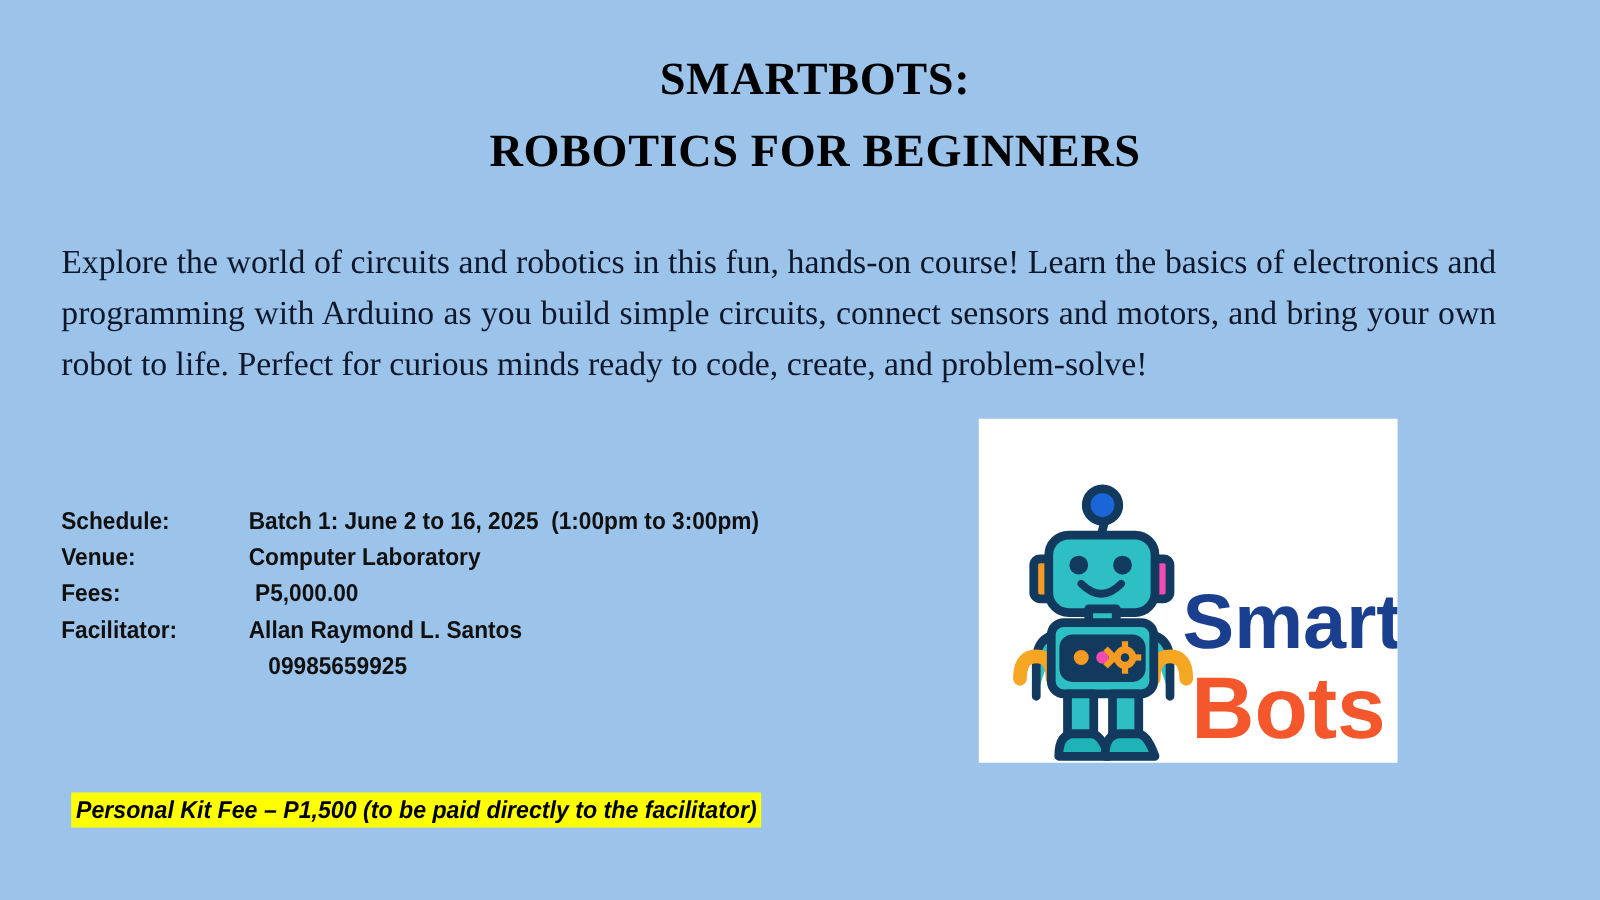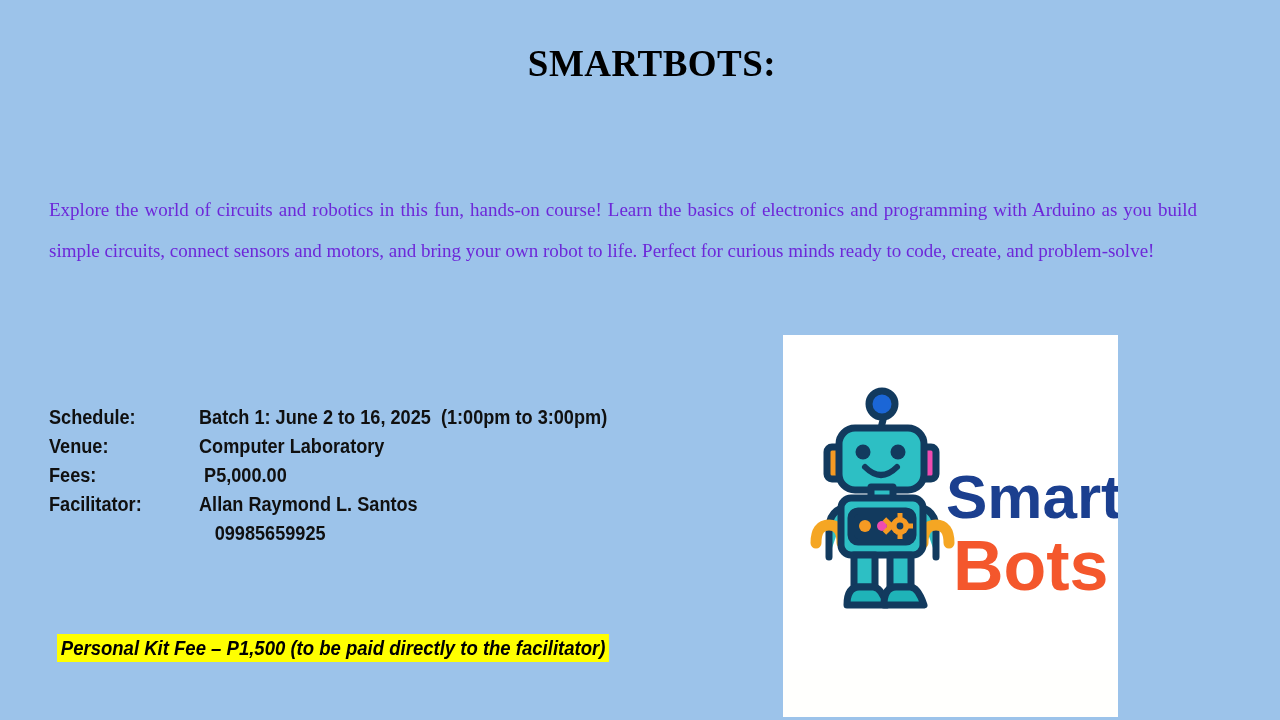--- a/index.html
+++ b/index.html
@@ -45,23 +45,23 @@
     margin-top: 14px;
   }
 
   
   .body-paragraph {
     position: absolute;
     left: 49px;
     top: 189px;
     width: 1148px;
     font-family: "Liberation Serif", "DejaVu Serif", serif;
-    font-size: 19px;
+    font-size: 27px;
     line-height: 41px;
-    color: #6d28d9;
+    color: #0f172a;
     text-align: justify;
     text-justify: inter-word;
   }
 
   
   .details {
     position: absolute;
     left: 49px;
     top: 406px;
     width: 680px;
@@ -112,37 +112,38 @@
     transform: scaleX(0.95);
     transform-origin: left center;
   }
 
   
   .logo-panel {
     position: absolute;
     left: 783px;
     top: 335px;
     width: 335px;
-    height: 382px;
+    height: 275px;
     background: #fffffd;
     overflow: hidden;
   }
   .logo-panel svg {
     display: block;
     width: 335px;
     height: 335px;
   }
 </style>
 </head>
 <body>
 
 <div id="slide">
 
   <div class="title-block">
     <div class="title-line title-line-1">SMARTBOTS:</div>
+    <div class="title-line title-line-2">ROBOTICS FOR BEGINNERS</div>
   </div>
 
   <div class="body-paragraph">Explore the world of circuits and robotics in this fun, hands-on course! Learn the basics of electronics and programming with Arduino as you build simple circuits, connect sensors and motors, and bring your own robot to life. Perfect for curious minds ready to code, create, and problem-solve!</div>
 
   <div class="details">
 
 
     <div class="detail-row">
       <span class="detail-label">Schedule:</span>
       <span class="detail-value">Batch 1: June 2 to 16, 2025  (1:00pm to 3:00pm)</span>

